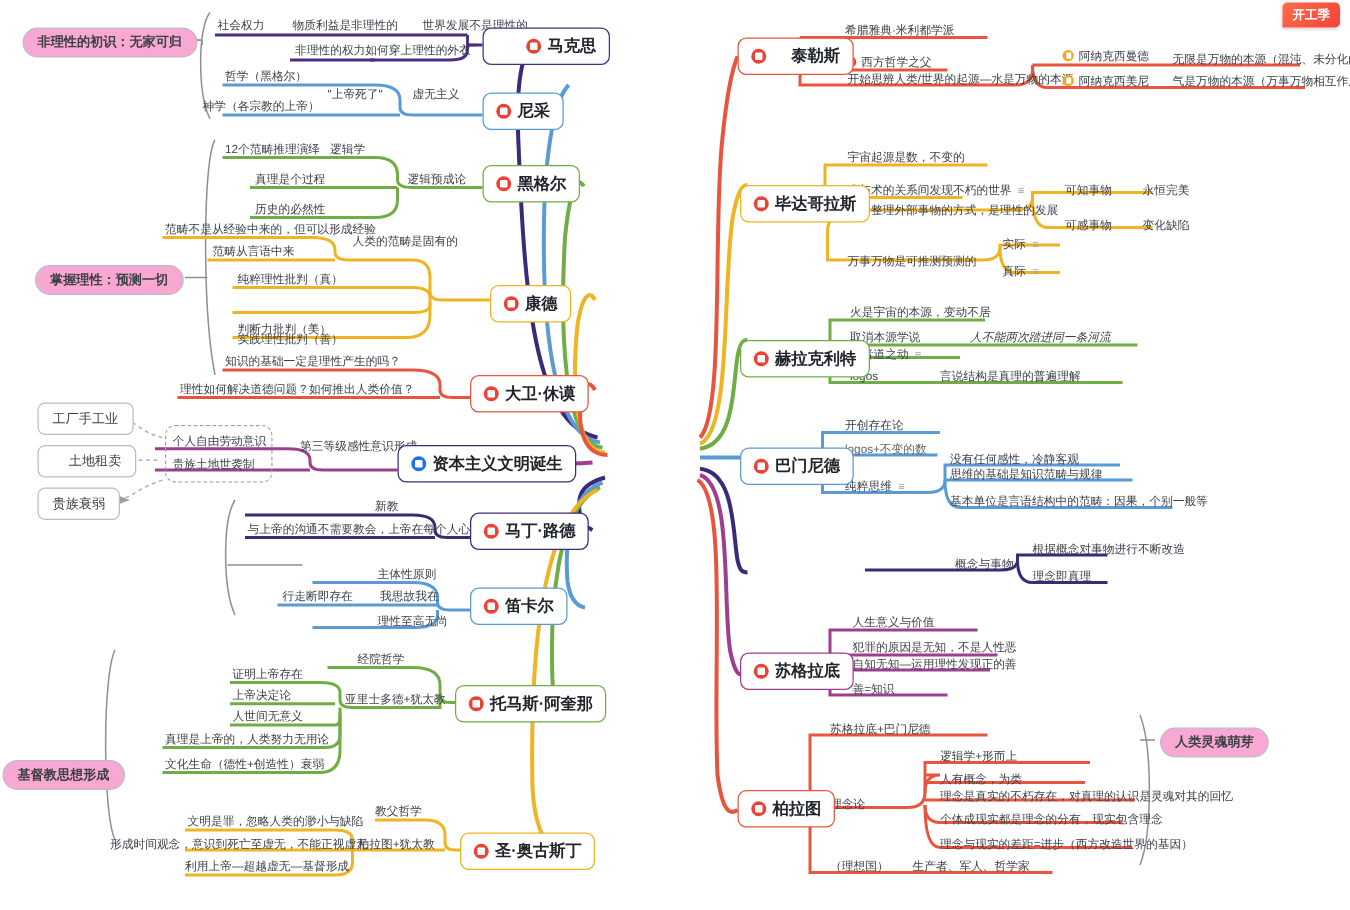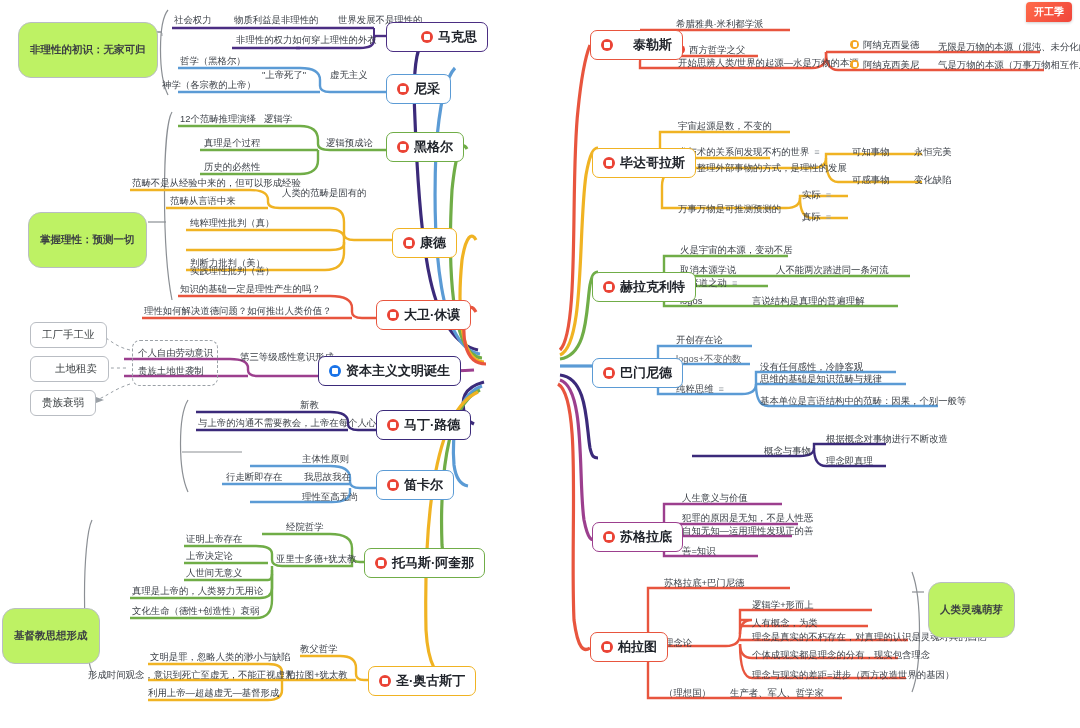--- a/index.html
+++ b/index.html
@@ -30,22 +30,22 @@
   .ic.red{background:#ea4335;} .ic.blue{background:#1a73e8;}
 
   .mainnode{
     position:absolute; background:#fff; border:1.6px solid #9aa0a6; border-radius:8px;
     padding:9px 20px; font-size:20px; font-weight:bold; color:#202124; z-index:9;
     letter-spacing:2px; white-space:nowrap;
   }
 
   .pill{
     position:absolute; display:flex; gap:5px;
-    background:#bef264; border:1.2px solid #b9bdc3; border-radius:13px;
-    padding:20px 11px; font-size:10.5px; font-weight:bold; color:#3c4043; white-space:nowrap; z-index:6;
+    background:#f9a8d4; border:1.2px solid #b9bdc3; border-radius:13px;
+    padding:4px 11px; font-size:10.5px; font-weight:bold; color:#3c4043; white-space:nowrap; z-index:6;
   }
   .pill .ic{width:9.5px;height:9.5px;}
   .pill .ic::after{left:2.6px;top:2.2px;width:4.2px;height:4.8px;}
 
   .sbox{
     position:absolute; background:#fff; border:1.1px solid #b9bdc3; border-radius:6px;
     padding:5px 11px; font-size:10.5px; color:#3c4043; white-space:nowrap; z-index:6;
   }
 
   .lbl{
@@ -357,21 +357,21 @@
   <div class="lbl" style="left:802px; top:212px;">
     <span>真际</span><span class="eq">≡</span>
   </div>
 
   <div class="node" style="left:592px; top:272px; border-color:#70ad47;">
     <span class="ic red"></span>
     <span>赫拉克利特</span>
   </div>
   <div class="lbl" style="left:680px; top:245px;">火是宇宙的本源，变动不居</div>
   <div class="lbl" style="left:680px; top:265px;">取消本源学说</div>
-  <div class="lbl" style="left:776px; top:265px;">人不能两次踏进同一条河流</div>
+  <div class="lbl" style="left:776px; top:265px;font-style:italic;">人不能两次踏进同一条河流</div>
   <div class="lbl" style="left:680px; top:278px;">
     <span>反者道之动</span><span class="eq">≡</span>
   </div>
   <div class="lbl" style="left:680px; top:296px;">logos</div>
   <div class="lbl" style="left:752px; top:296px;">言说结构是真理的普遍理解</div>
 
   <div class="node" style="left:592px; top:358px; border-color:#5b9bd5;">
     <span class="ic red"></span>
     <span>巴门尼德</span>
   </div>

